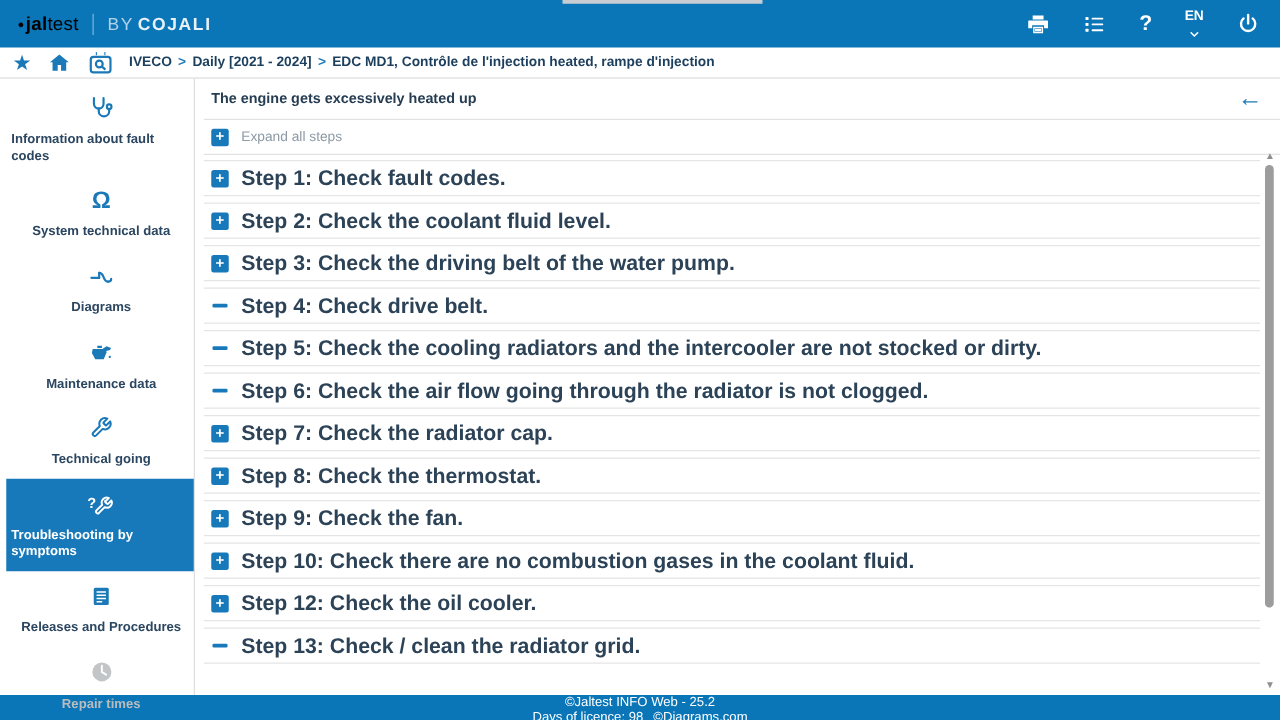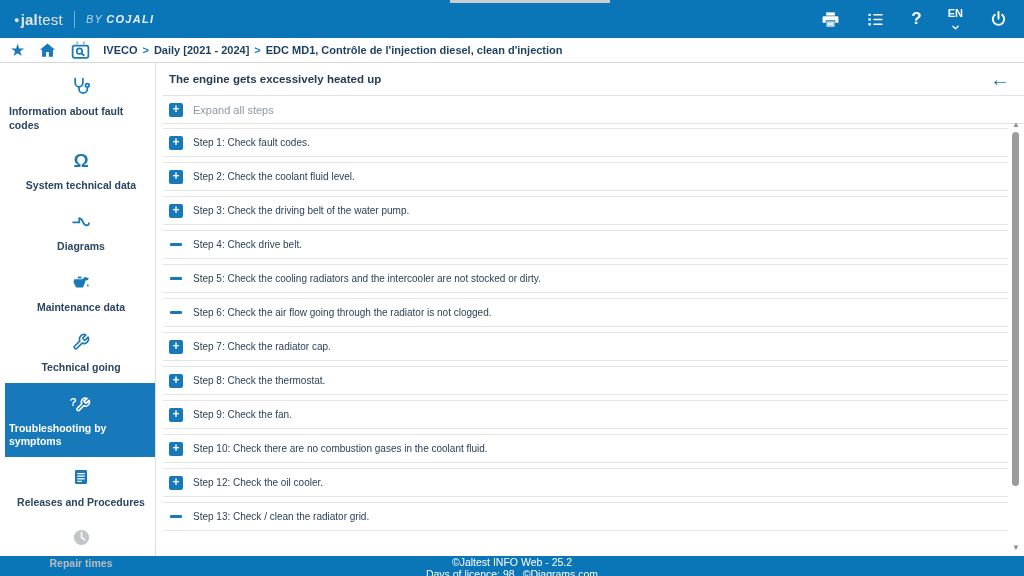--- a/index.html
+++ b/index.html
@@ -5,25 +5,25 @@
   * { margin:0; padding:0; box-sizing:border-box; }
   html,body { width:1024px; height:576px; overflow:hidden;
     font-family:"Liberation Sans", sans-serif; background:#fff; }
 
   
   .topbar { height:38px; background:#0b76b7; display:flex; align-items:center;
     justify-content:space-between; padding:0 16px 0 14px; position:relative; }
   .tab-artifact { position:absolute; left:450px; top:0; width:160px; height:3px;
     background:#c9cdd2; }
   .logo-wrap { display:flex; align-items:center; gap:11px; color:#fff; }
-  .brand { font-size:15px; letter-spacing:.2px; color:#e5e5e5; }
+  .brand { font-size:15px; letter-spacing:.2px; color:#000000; }
   .brand .dot { font-size:9px; vertical-align:2px; margin-right:1px; }
   .brand b { font-weight:bold; }
   .logo-sep { width:1px; height:17px; background:rgba(255,255,255,.45); }
-  .brand-by { font-size:11px; letter-spacing:1.3px; color:#e8f1f7;font-style:italic; }
+  .brand-by { font-size:14px; letter-spacing:1.3px; color:#e8f1f7; }
   .brand-by .by { opacity:.75; font-weight:normal; margin-right:3px; }
   .brand-by .cojali { font-weight:bold; }
   .topbar-icons { display:flex; align-items:center; gap:26px; color:#fff; }
   .tb-icon { display:flex; align-items:center; cursor:pointer; color:#fff; }
   .help-glyph { font-size:17px; font-weight:bold; }
   .lang { display:flex; align-items:center; gap:4px; font-size:11px;
     font-weight:bold; cursor:pointer;flex-direction:column; }
 
   
   .breadcrumb-bar { height:25px; background:#fff; border-bottom:1px solid #d8d8d8;
@@ -63,21 +63,21 @@
     cursor:pointer; }
   .expand-row { height:28px; border-bottom:1px solid #e2e2e2; display:flex;
     align-items:center; gap:10px; padding-left:6px; cursor:pointer; }
   .expand-label { font-size:11px; color:#8d9aa6; }
 
   .steps { margin-top:4px; padding-right:16px; }
   .step-row { height:29px; border-top:1px solid #e5e5e5;
     border-bottom:1px solid #e5e5e5; margin-bottom:5px; display:flex;
     align-items:center; gap:10px; padding-left:6px; background:#fff;
     cursor:pointer; }
-  .step-label { font-size:10px; font-weight:normal; color:#2c4257; }
+  .step-label { font-size:17px; font-weight:bold; color:#2c4257; }
   .toggle { width:14px; height:14px; flex:none; display:flex;
     align-items:center; justify-content:center; }
   .plus-box { width:14px; height:14px; background:#1879ba; color:#fff;
     border-radius:2px; font-size:12px; font-weight:bold; line-height:13px;
     text-align:center; }
   .minus-dash { width:12px; height:3px; background:#1879ba; border-radius:1px; }
 
   
   .scrollbar { position:absolute; top:58px; right:3px; bottom:2px; width:10px; }
   .sb-arrow { position:absolute; left:0; width:10px; height:8px; color:#8f8f8f;
@@ -157,21 +157,21 @@
           <path d="M13.2 15.2l3.2 2.8"></path>
           <path d="M7.6 3.3h1M15.4 3.3h1" stroke-width="3"></path>
         </svg>
       </span>
   </div>
   <div class="bc-trail" id="bc-trail">
       <span class="crumb">IVECO</span>
       <span class="crumb-sep">&gt;</span>
       <span class="crumb">Daily [2021 - 2024]</span>
       <span class="crumb-sep">&gt;</span>
-      <span class="crumb">EDC MD1, Contrôle de l'injection diesel, clean d'injection</span>
+      <span class="crumb">EDC MD1, Contrôle de l'injection heated, rampe d'injection</span>
     </div>
 </div>
 
 <div class="layout">
 
   <div class="sidebar" id="sidebar">
     
   
       <div class="side-item">
         <span class="side-icon">

